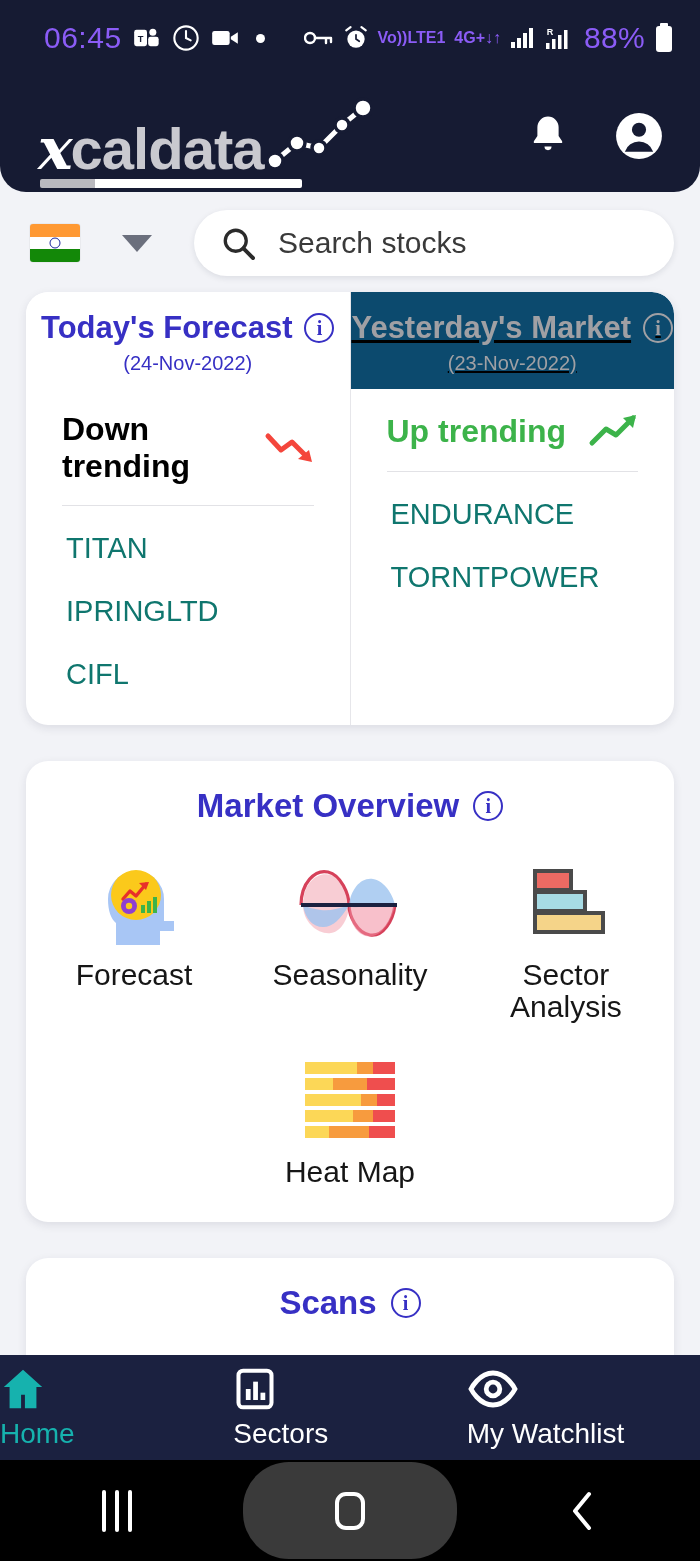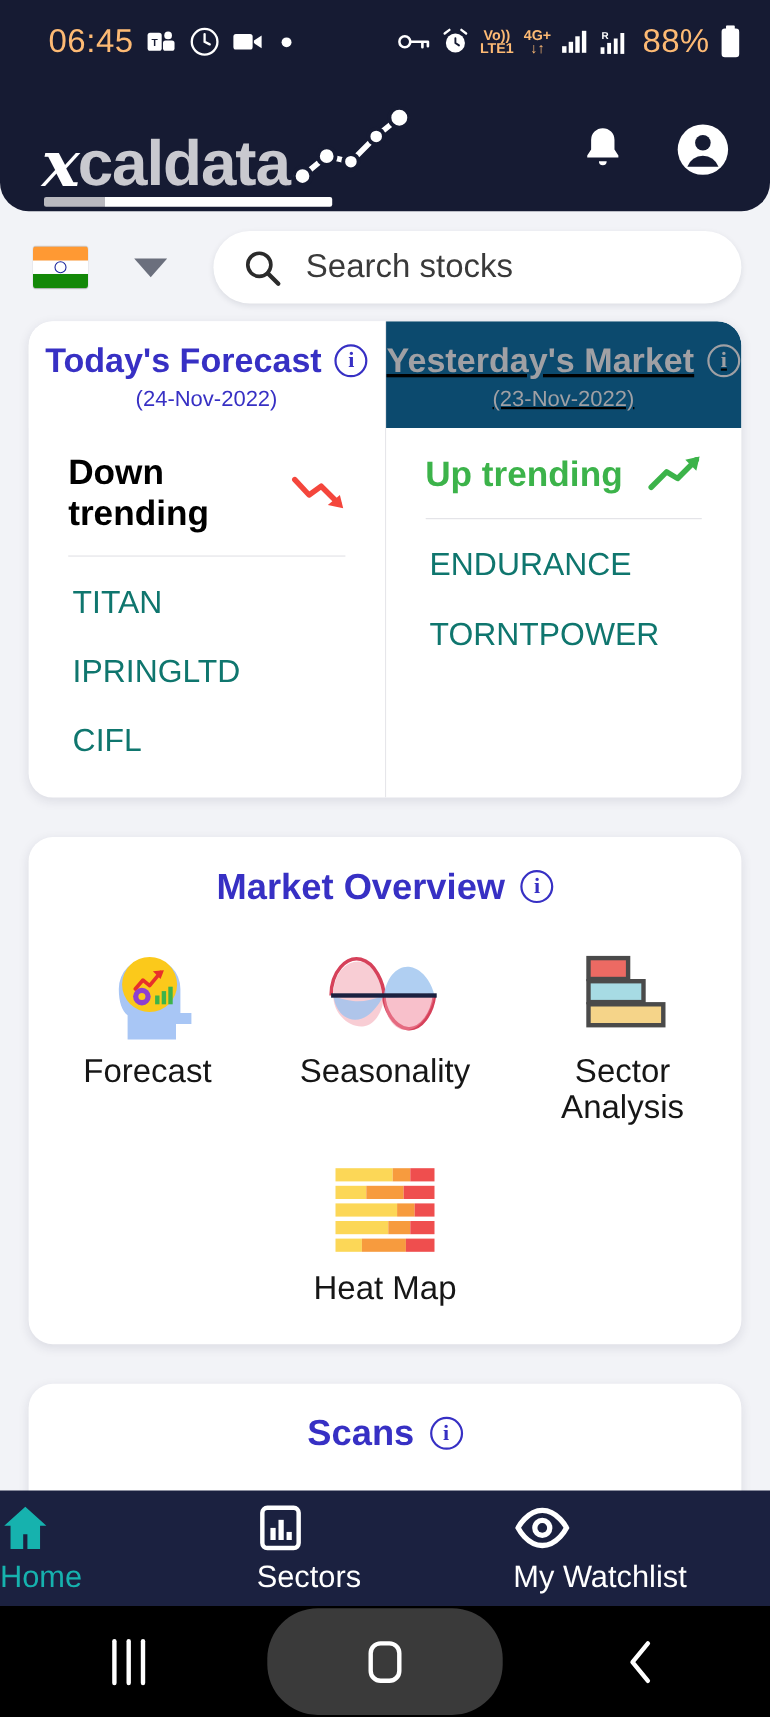--- a/index.html
+++ b/index.html
@@ -6,30 +6,30 @@
   html, body {
     width:700px; height:1561px;
     font-family:"Liberation Sans", sans-serif;
     background:#f2f3f7;
     overflow:hidden;
   }
   .phone { position:relative; width:700px; height:1561px; background:#f2f3f7; }
 
   
   .statusbar {
-    height:80px; background:#161b33; color:#fdba74;
+    height:80px; background:#161b33; color:#8b5cf6;
     display:flex; align-items:center; justify-content:space-between;
     padding:0 26px 4px 44px;
   }
   .sb-left { display:flex; align-items:center; gap:11px; }
   .sb-time { font-size:30px; letter-spacing:.5px; }
   .sb-right { display:flex; align-items:center; gap:9px; }
   .ico { display:inline-flex; align-items:center; justify-content:center; }
   .sb-batt-text { font-size:30px; letter-spacing:.3px; margin-left:2px; }
-  .stack2 { display:flex; flex-direction:column; align-items:center; line-height:.95; font-size:13px; font-weight:bold; }
+  .stack2 { display:flex; flex-direction:row; align-items:center; line-height:.95; font-size:16px; font-weight:bold; }
   .dot-small { width:9px; height:9px; border-radius:50%; background:#fff; display:inline-block; margin-left:6px; }
 
   
   .appbar {
     position:relative; height:112px; margin:0; background:#161b33;
     border-bottom-left-radius:26px; border-bottom-right-radius:26px;
     display:flex; align-items:center; justify-content:space-between;
     padding:0 36px 0 38px;
   }
   .brand { display:flex; align-items:flex-end; position:relative; }

